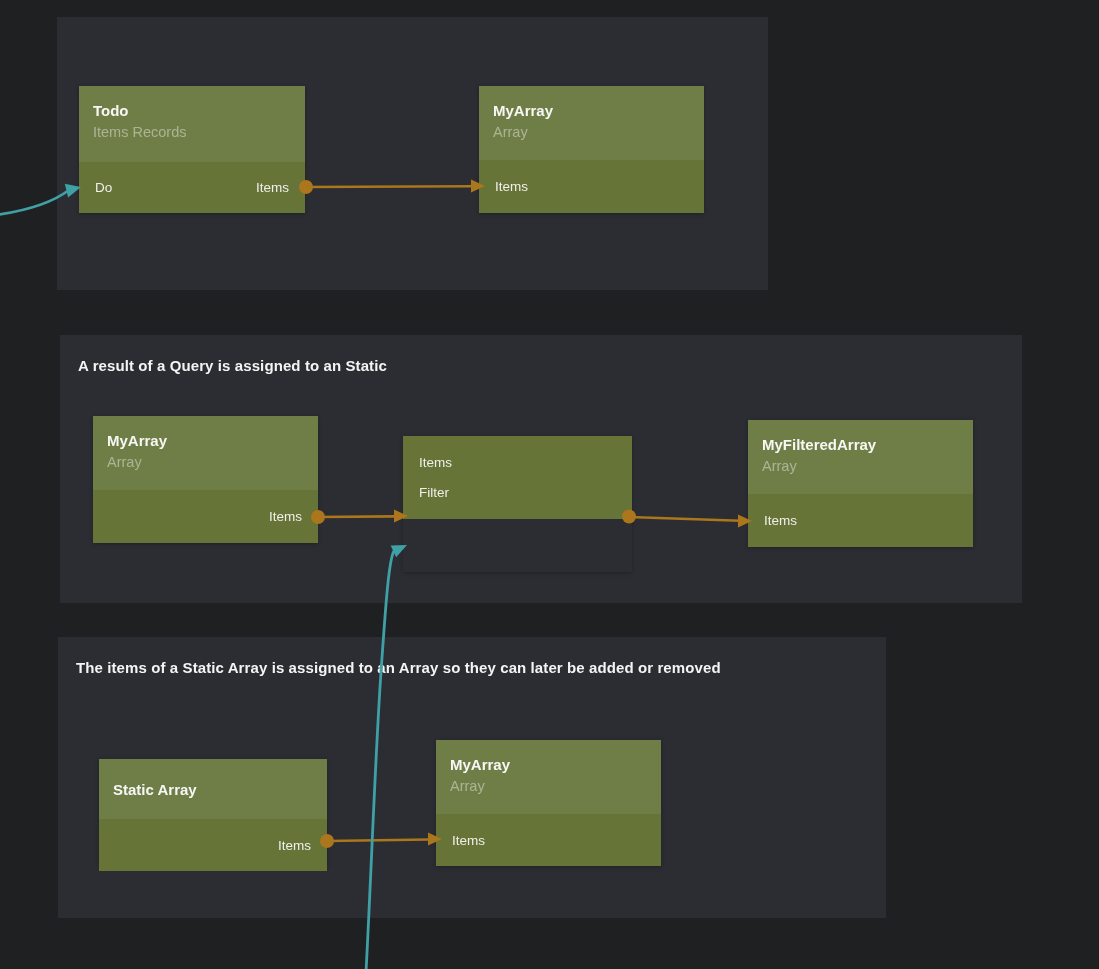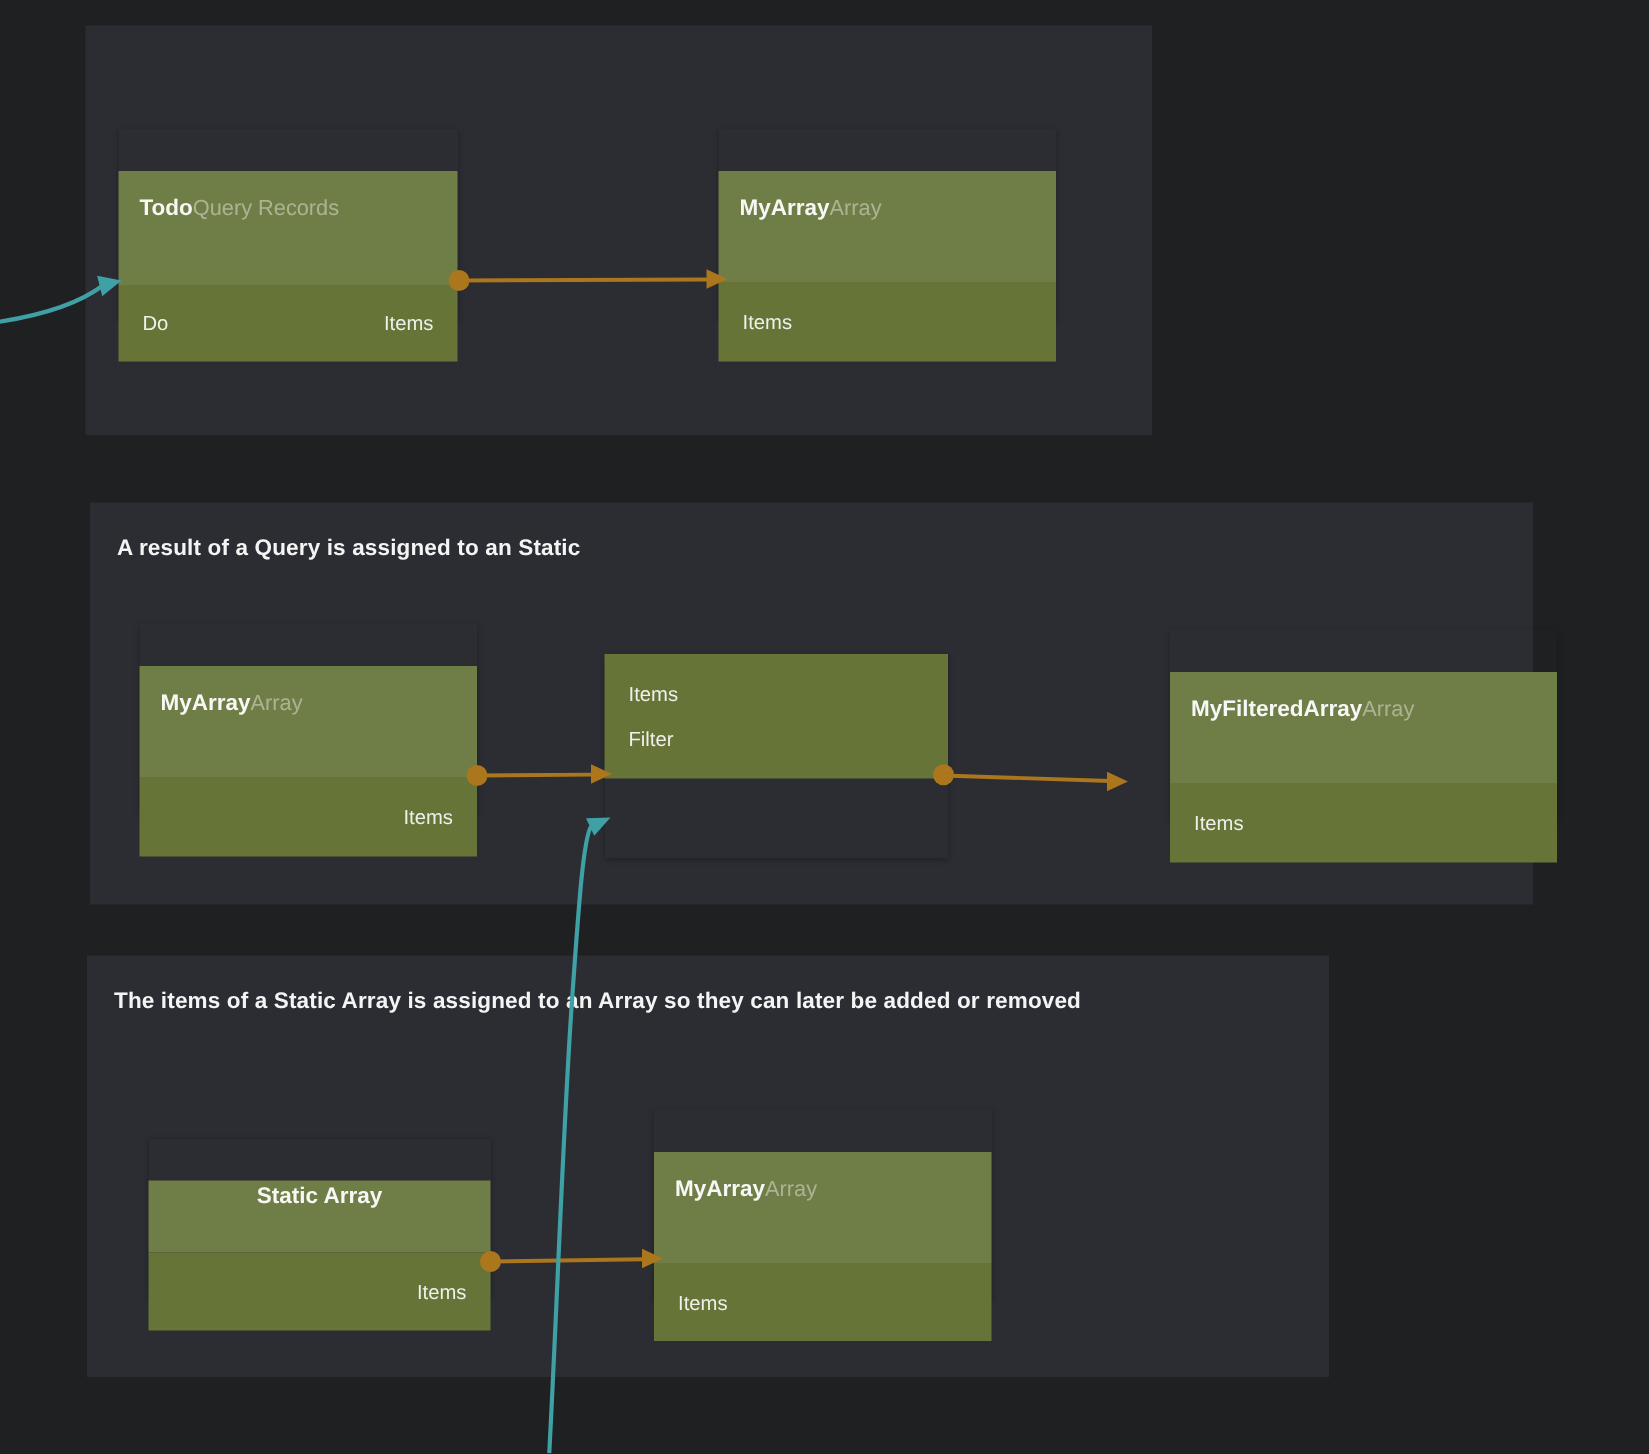--- a/index.html
+++ b/index.html
@@ -22,21 +22,21 @@
     white-space:nowrap;
   }
   .node{
     position:absolute;
     box-shadow:0 1px 4px rgba(0,0,0,.28);
   }
   .node-header{
     background:var(--node_header_bg,#6f7d46);
     box-sizing:border-box;
     padding:0 14px;
-    display:flex;flex-direction:row;justify-content:center;margin-top:28px;
+    display:flex;flex-direction:column;justify-content:center;
   }
   .node-header.has-sub{justify-content:flex-start;padding-top:14px;}
   .node-title{
     font-size:15px;font-weight:700;
     color:var(--node_title_color,#f7f8f5);
     line-height:21px;white-space:nowrap;
   }
   .node-subtitle{
     font-size:14.5px;font-weight:400;
     color:var(--node_subtitle_color,rgba(255,255,255,.42));
@@ -62,21 +62,21 @@
 </head>
 <body>
 
 <div id="canvas">
 
   <section class="panel" style="left:57px;top:17px;width:711px;height:273px">
 
     <div class="node" style="left:22px;top:69px;width:226px;height:127px">
       <div class="node-header has-sub" style="height:76px">
         <div class="node-title">Todo</div>
-        <div class="node-subtitle">Query Records</div>
+        <div class="node-subtitle">Items Records</div>
       </div>
       <div class="node-body" style="height:51px">
         <div class="port-row">
           <span class="port p-in">Do</span>
           <span class="port p-out">Items</span>
         </div>
       </div>
     </div>
 
     <div class="node" style="left:422px;top:69px;width:225px;height:127px">
@@ -111,38 +111,38 @@
       <div class="node-body" style="height:83px">
         <div class="port-row">
           <span class="port p-in">Items</span>
         </div>
         <div class="port-row">
           <span class="port p-in">Filter</span>
         </div>
       </div>
     </div>
 
-    <div class="node" style="left:720px;top:85px;width:258px;height:127px">
+    <div class="node" style="left:688px;top:85px;width:225px;height:127px">
       <div class="node-header has-sub" style="height:74px">
         <div class="node-title">MyFilteredArray</div>
         <div class="node-subtitle">Array</div>
       </div>
       <div class="node-body" style="height:53px">
         <div class="port-row">
           <span class="port p-in">Items</span>
         </div>
       </div>
     </div>
   </section>
 
   <section class="panel" style="left:58px;top:637px;width:828px;height:281px">
     <div class="panel-title" style="top:22px">The items of a Static Array is assigned to an Array so they can later be added or removed</div>
 
     <div class="node" style="left:41px;top:122px;width:228px;height:106px">
-      <div class="node-header" style="height:48px">
+      <div class="node-header" style="height:60px">
         <div class="node-title">Static Array</div>
       </div>
       <div class="node-body" style="height:52px">
         <div class="port-row">
           <span class="port p-out">Items</span>
         </div>
       </div>
     </div>
 
     <div class="node" style="left:378px;top:103px;width:225px;height:126px">

